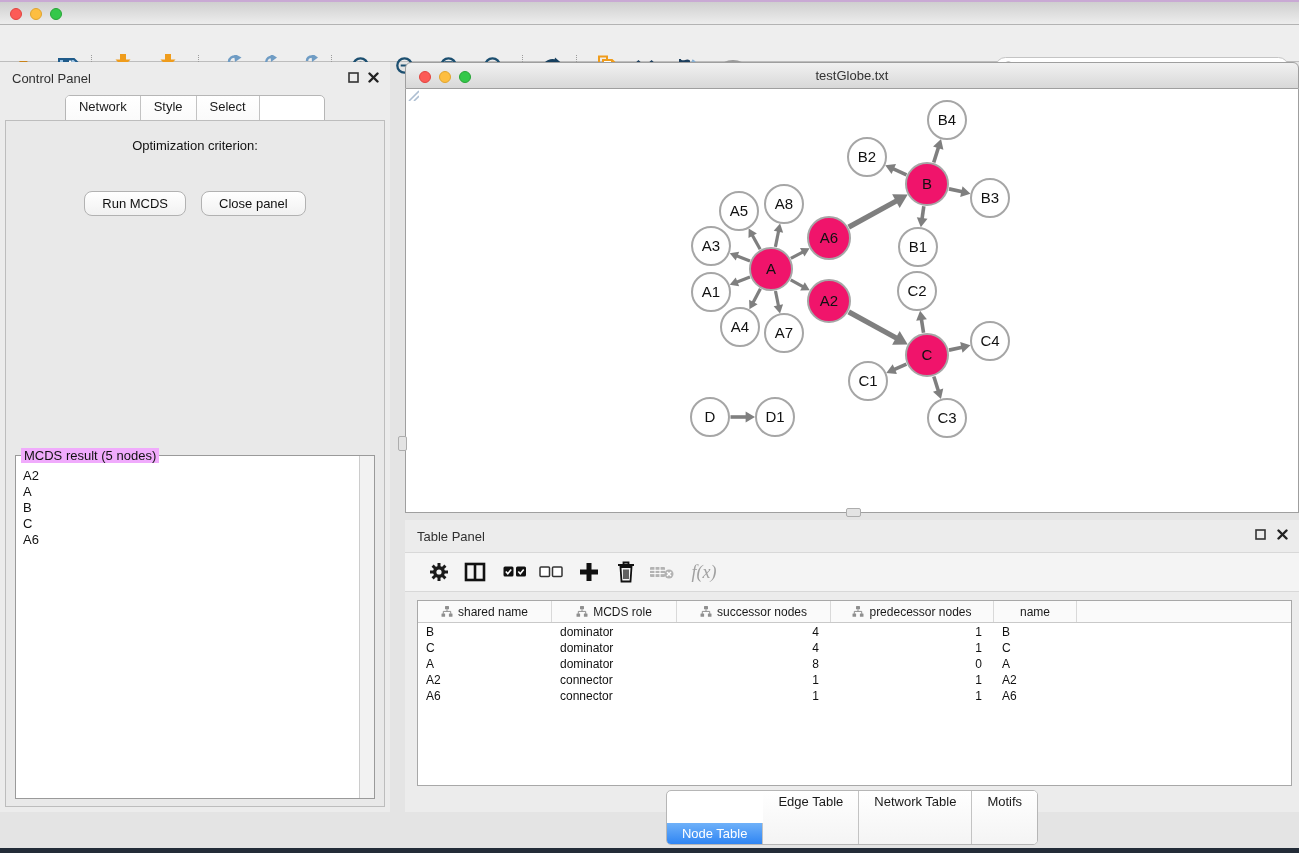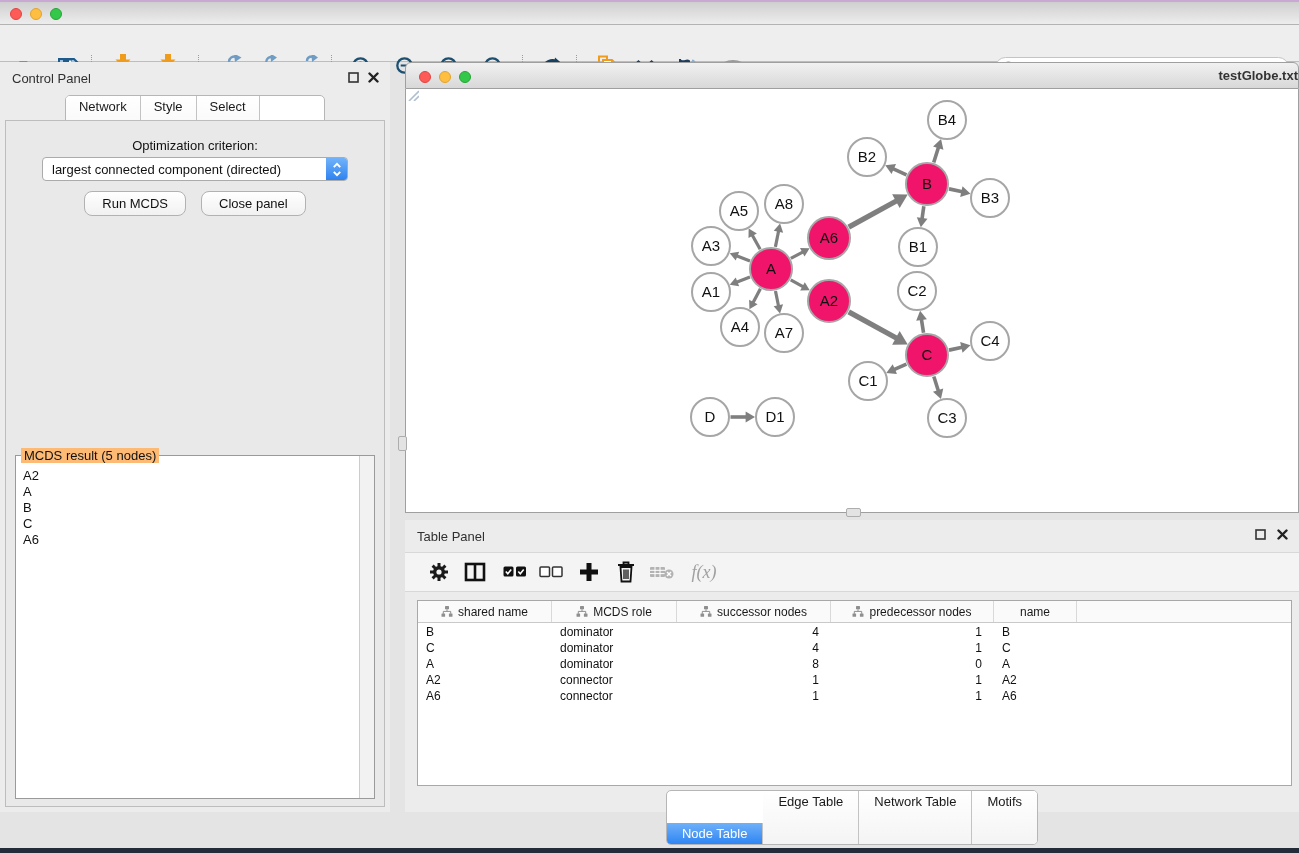--- a/index.html
+++ b/index.html
@@ -39,30 +39,30 @@
   .opt-label{position:absolute;left:0;right:0;top:17px;text-align:center;font-size:13px;color:#111;}
   .combo{position:absolute;left:36px;top:36px;width:306px;height:24px;background:#fff;border:1px solid #ababab;
     border-radius:4px;display:flex;align-items:center;box-sizing:border-box;cursor:pointer;}
   .combo .val{flex:1;font-size:13px;color:#111;padding-left:9px;white-space:nowrap;overflow:hidden;}
   .combo .stepper{width:21px;height:22px;border-radius:0 3px 3px 0;background:linear-gradient(#71b3fa,#2e82f0);
     display:flex;align-items:center;justify-content:center;}
   .btn-row{position:absolute;left:0;right:0;top:70px;display:flex;justify-content:center;gap:15px;}
   .btn{font-family:"Liberation Sans",sans-serif;font-size:13px;color:#111;padding:4px 17px;
     background:linear-gradient(#ffffff,#f1f1f1);border:1px solid #b2b2b2;border-radius:8px;cursor:pointer;}
   .groupbox{position:absolute;left:9px;top:334px;width:358px;height:342px;background:#fff;border:1px solid #9a9a9a;}
-  .legend{position:absolute;left:5px;top:-8px;background:#fdba74;padding:0 3px;font-size:13px;color:#111;}
+  .legend{position:absolute;left:5px;top:-8px;background:#f0abfc;padding:0 3px;font-size:13px;color:#111;}
   .result-list{position:absolute;left:0;top:0;right:15px;bottom:0;padding:12px 0 0 7px;overflow:hidden;}
   .result-item{font-size:13px;color:#111;line-height:16px;cursor:default;}
   .scroll-track{position:absolute;right:0;top:0;bottom:0;width:14px;background:#f2f2f2;border-left:1px solid #cccccc;}
 
   
   .netwin{position:absolute;left:405px;top:62px;width:894px;height:451px;}
   .net-titlebar{position:absolute;left:0;top:0;right:0;height:27px;background:linear-gradient(#f1f1f1,#d8d8d8);
     border:1px solid #9f9f9f;border-radius:6px 6px 0 0;box-sizing:border-box;}
-  .net-title{position:absolute;left:0;right:0;top:5px;text-align:right;font-size:13px;font-weight:bold;color:#333;}
+  .net-title{position:absolute;left:0;right:0;top:5px;text-align:center;font-size:13px;font-weight:normal;color:#333;}
   .net-canvas{position:absolute;left:0;top:27px;right:0;bottom:0;background:#fff;border:1px solid #9f9f9f;border-top:none;box-sizing:border-box;}
   .net-canvas svg{position:absolute;left:0;top:0;}
   .grip{position:absolute;right:1px;bottom:1px;}
   .stub-v{position:absolute;left:398px;top:436px;width:7px;height:13px;background:#e3e3e3;border:1px solid #adadad;border-radius:2px;}
   .stub-h{position:absolute;left:846px;top:508px;width:13px;height:7px;background:#e3e3e3;border:1px solid #adadad;border-radius:2px;}
 
   
   .table-panel{position:absolute;left:405px;top:520px;width:894px;height:292px;background:#ececec;}
   .tp-toolbar{position:absolute;left:0;top:32px;width:100%;height:40px;background:#f4f4f4;
     border-top:1px solid #d8d8d8;border-bottom:1px solid #d8d8d8;box-sizing:border-box;}
@@ -288,29 +288,20 @@
     <div class="cp-tabs-wrap">
         <div class="seg">
           <div class="seg-tab">Network</div>
           <div class="seg-tab">Style</div>
           <div class="seg-tab">Select</div>
           <div class="seg-tab active">MCDS</div>
         </div>
       </div>
     <div class="cp-body">
       <div class="opt-label">Optimization criterion:</div>
-      <div class="combo">
-        <span class="val">largest connected component (directed)</span>
-        <span class="stepper">
-            <svg width="10" height="15" viewBox="0 0 10 15">
-              <path d="M1.8,5.2 L5,1.8 L8.2,5.2" fill="none" stroke="#fff" stroke-width="1.9"></path>
-              <path d="M1.8,9.8 L5,13.2 L8.2,9.8" fill="none" stroke="#fff" stroke-width="1.9"></path>
-            </svg>
-          </span>
-      </div>
       <div class="btn-row">
         <button class="btn">Run MCDS</button>
         <button class="btn">Close panel</button>
       </div>
       <div class="groupbox">
         <span class="legend">MCDS result (5 nodes)</span>
         <div class="result-list">
             <div class="result-item">A2</div>
             <div class="result-item">A</div>
             <div class="result-item">B</div>

